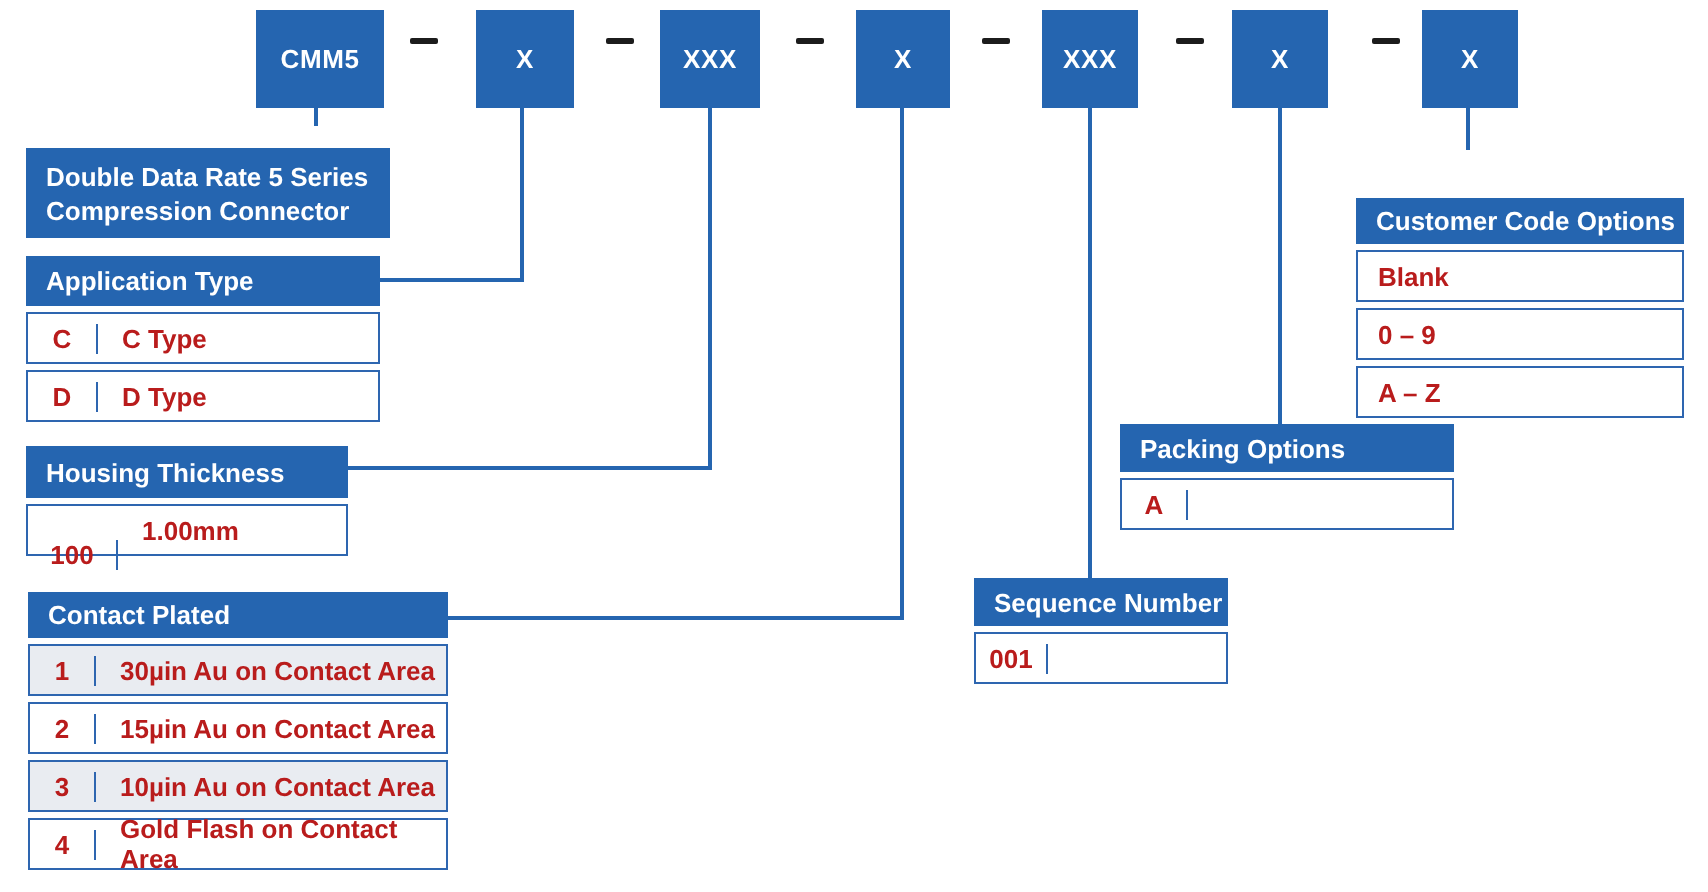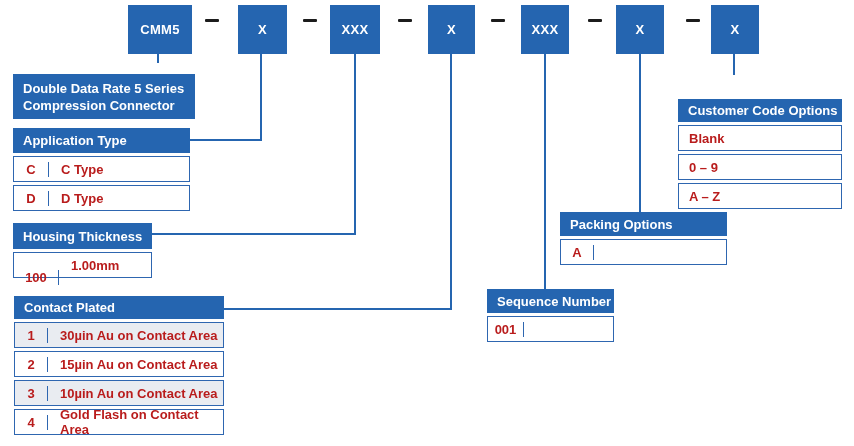--- a/index.html
+++ b/index.html
@@ -92,21 +92,21 @@
     <div class="trow">
       <div class="c1" style="width:35px;">C</div>
       <div class="c2">C Type</div>
     </div>
     <div class="trow">
       <div class="c1" style="width:35px;">D</div>
       <div class="c2">D Type</div>
     </div>
   </div>
 
-  <div class="tbl" style="left:13px;top:223px;width:139px;">
+  <div class="tbl" style="left:13px;top:223px;width:161px;">
     <div class="tbl-header" style="height:26px;">Housing Thickness</div>
     <div class="trow">
       <div class="c1" style="width:45px;margin-top:24px;">100</div>
       <div class="c2">1.00mm</div>
     </div>
   </div>
 
   <div class="tbl" style="left:14px;top:296px;width:210px;">
     <div class="tbl-header" style="height:23px;">Contact Plated</div>
     <div class="trow alt">

